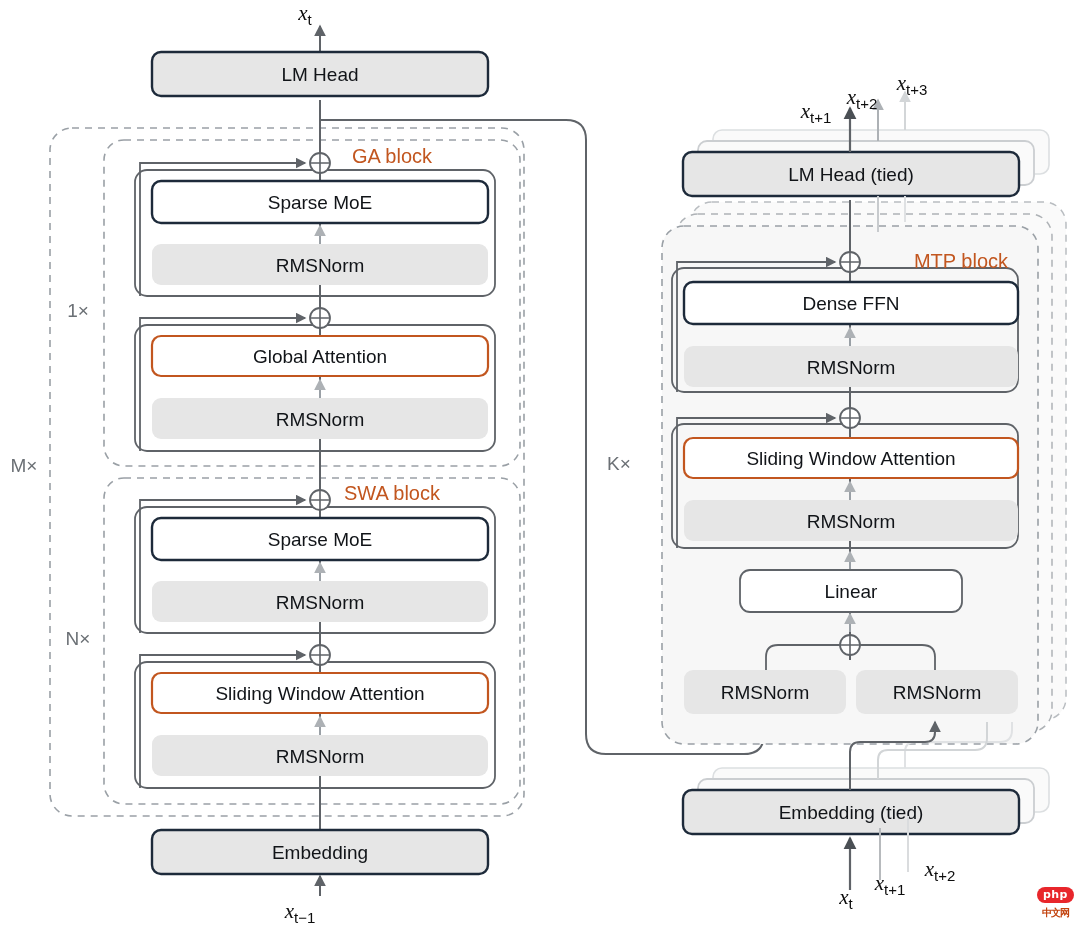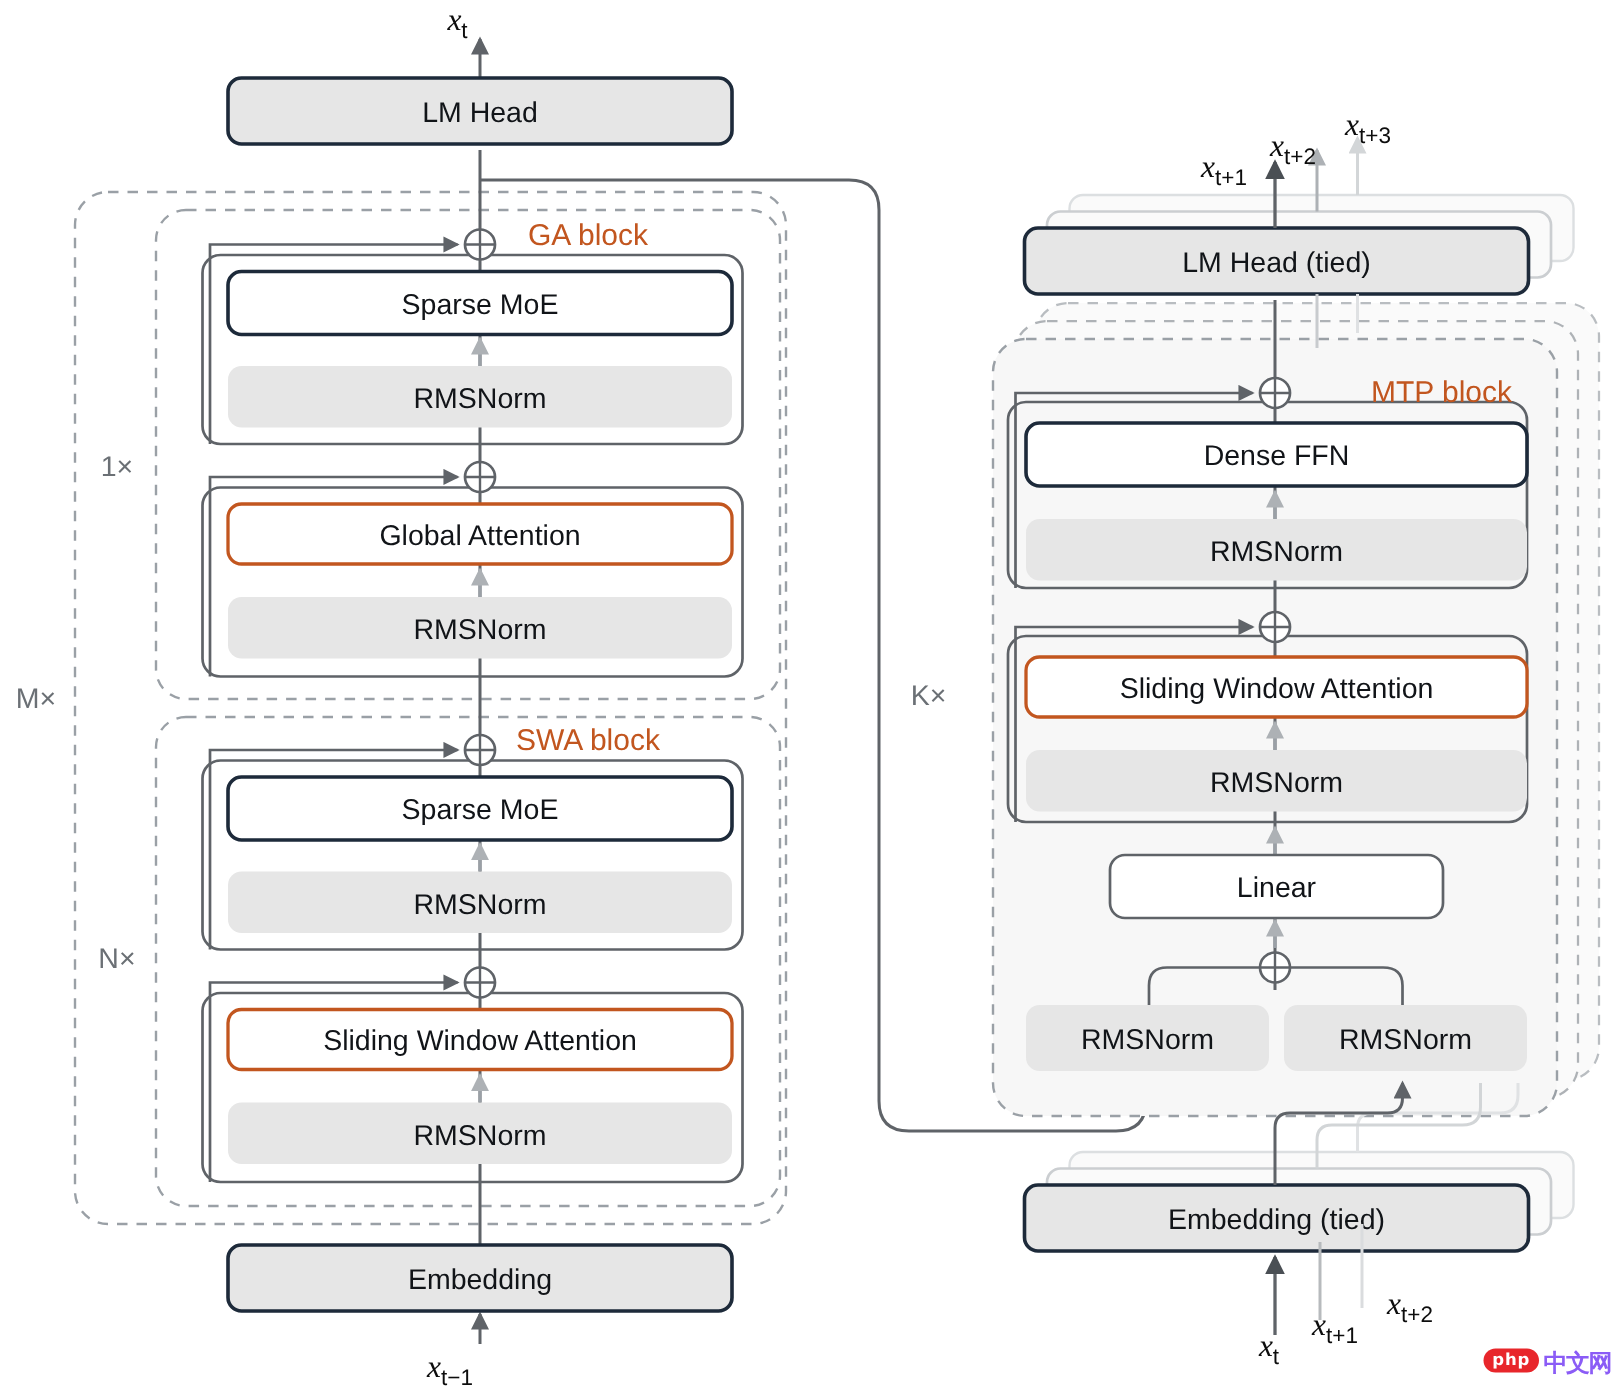--- a/index.html
+++ b/index.html
@@ -10,25 +10,25 @@
   .boxlabel{font-family:"Liberation Sans","DejaVu Sans",sans-serif;
             font-size:19px;fill:#111418;}
   .blocklabel{font-family:"Liberation Sans","DejaVu Sans",sans-serif;
               font-size:20px;fill:#C2561F;}
   .mult{font-family:"Liberation Sans","DejaVu Sans",sans-serif;
         font-size:19px;fill:#6b7075;}
   .tok{font-family:"Liberation Serif","DejaVu Serif",serif;
        font-size:21px;font-style:italic;fill:#0d0d0d;}
   .toksub{font-family:"Liberation Sans","DejaVu Sans",sans-serif;
           font-size:15px;font-style:normal;fill:#0d0d0d;}
-  .wm{position:absolute;right:6px;bottom:6px;display:flex;align-items:flex-start;gap:3px;}
+  .wm{position:absolute;right:6px;bottom:6px;display:flex;align-items:center;gap:3px;flex-direction:column;}
   .wm-php{background:#e8262b;color:#fff;border-radius:9px;font-size:11px;
           font-weight:bold;padding:1px 6px 2px 6px;letter-spacing:.5px;
           font-family:"DejaVu Sans",sans-serif;}
-  .wm-cn{color:#8b5cf6;font-size:16px;font-weight:bold;
+  .wm-cn{color:#c2410c;font-size:10px;font-weight:bold;
          font-family:"DejaVu Sans",sans-serif;letter-spacing:-1px;}
 </style>
 </head>
 <body>
 
 <div id="stage">
 <svg viewBox="0 0 1080 926">
   <defs>
     <marker id="ah" markerWidth="9" markerHeight="9" refX="5.2" refY="3" orient="auto" markerUnits="strokeWidth">
       <path d="M0,0 L6,3 L0,6 z" fill="#5f6368"></path>

